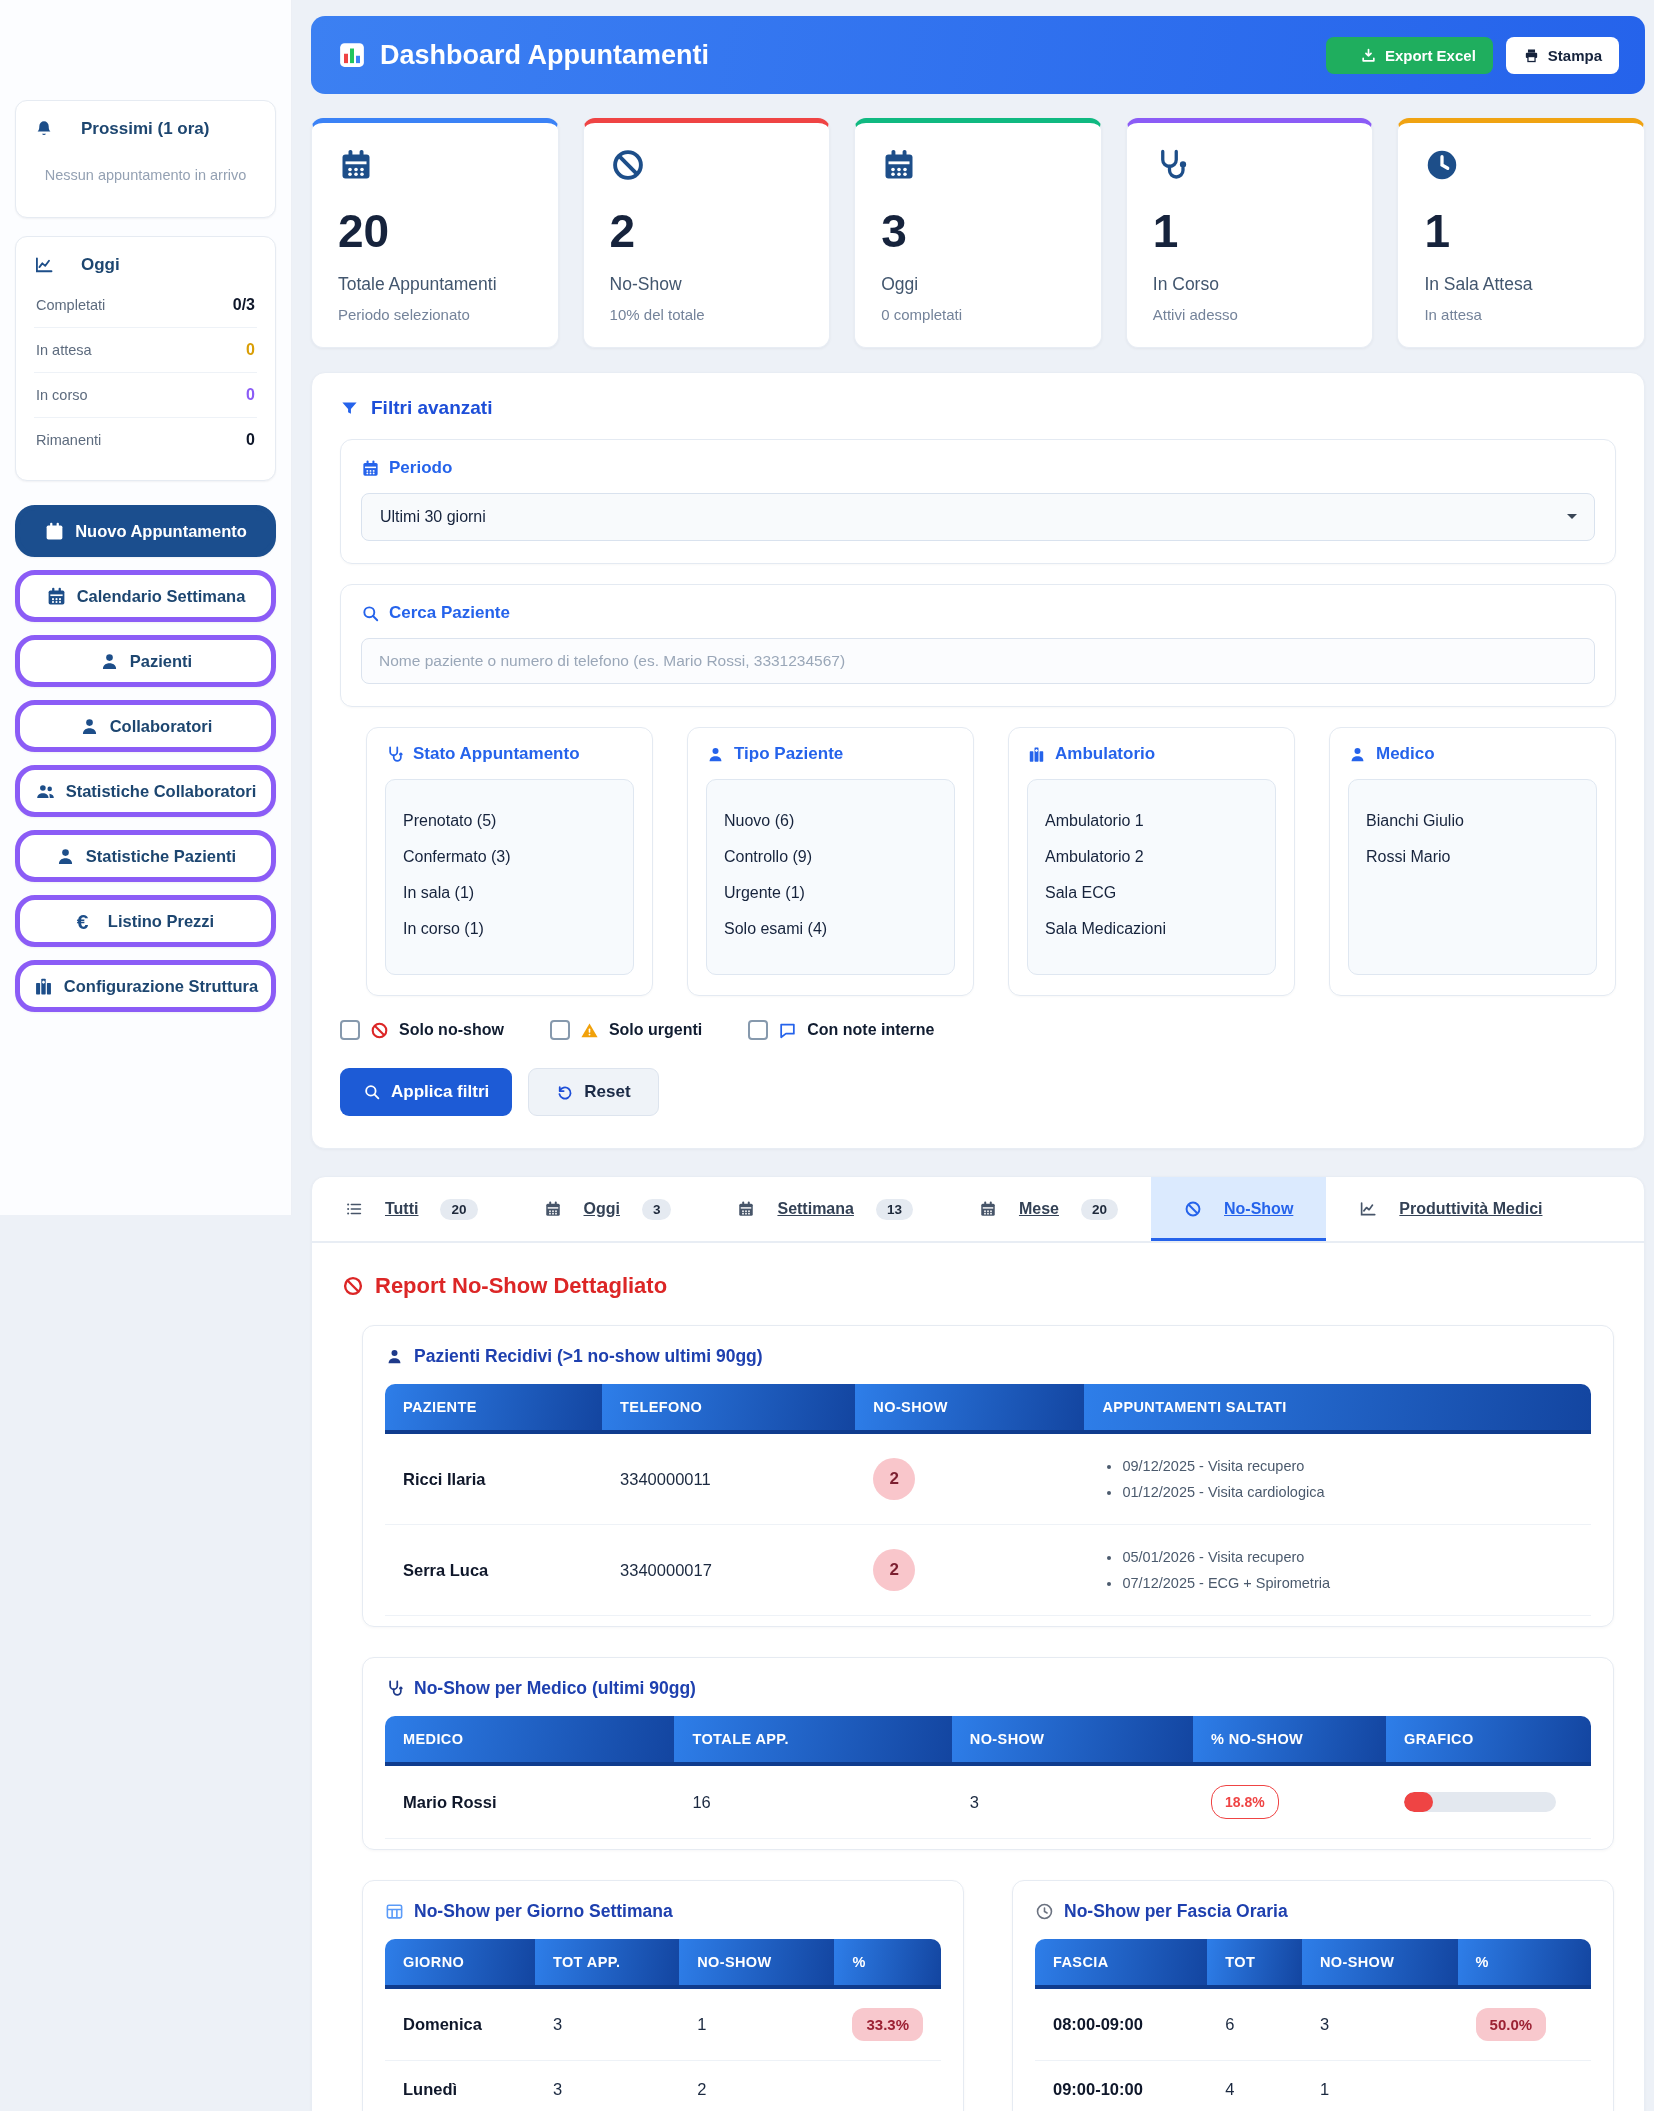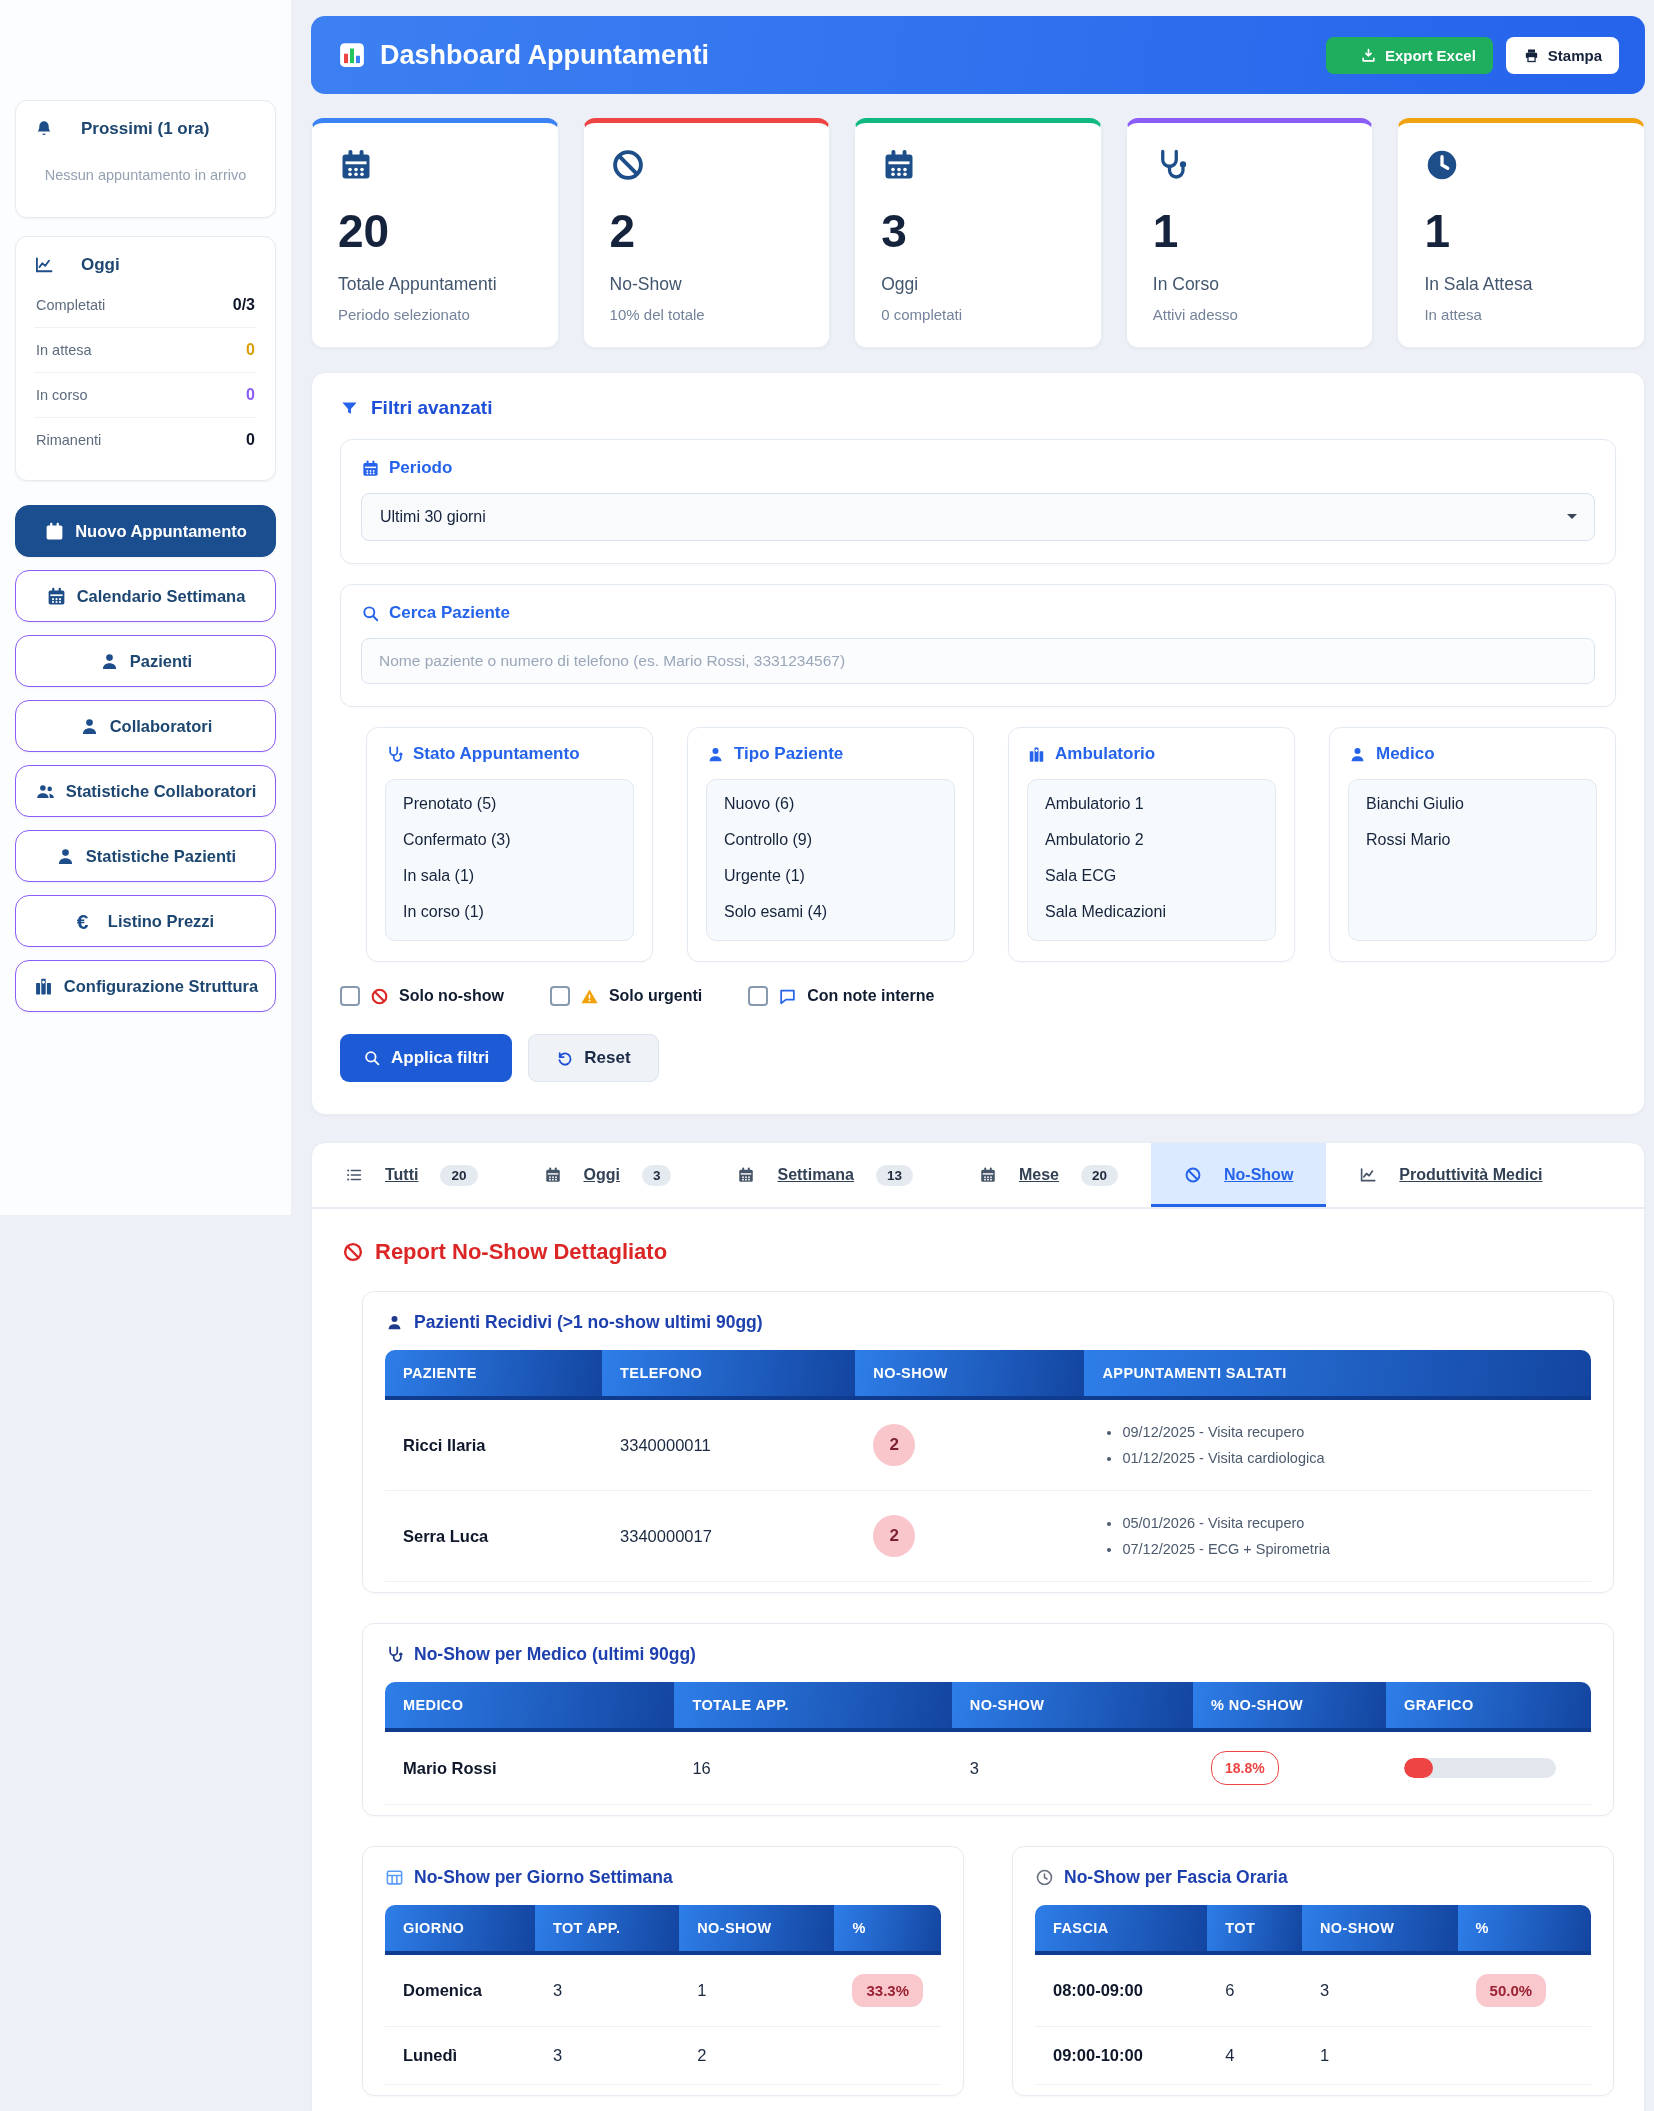--- a/index.html
+++ b/index.html
@@ -13,21 +13,21 @@
   .side-card{background:#fff;border:1px solid #e6ebf2;border-radius:12px;padding:18px;margin-bottom:18px;box-shadow:0 1px 2px rgba(15,23,42,.05);}
   .side-title{display:flex;gap:27px;align-items:center;color:#1d4670;font-weight:700;font-size:17px;}
   .side-title .ic{width:20px;height:20px;color:#1d4e89;}
   .side-empty{margin:28px 4px 16px;text-align:center;color:#94a1b3;font-size:14.5px;}
   .today-rows{margin-top:8px;}
   .today-row{display:flex;justify-content:space-between;align-items:center;padding:13px 2px;border-bottom:1px solid #eef2f7;font-size:14.5px;color:#5d6b7e;}
   .today-row:last-child{border-bottom:none;}
   .t-value{font-weight:800;font-size:16px;color:#0f172a;}
   .val-amber{color:#d99e06;}.val-purple{color:#8b5cf6;}.val-dark{color:#0f172a;}
   .side-nav{margin-top:24px;display:flex;flex-direction:column;gap:13px;}
-  .nav-btn{display:flex;align-items:center;justify-content:center;gap:10px;height:52px;background:#fff;border:1px solid #8b5cf6;border-radius:14px;color:#1d4670;font-weight:700;font-size:16.5px;cursor:pointer;box-shadow:0 1px 2px rgba(15,23,42,.05);font-family:inherit;}
+  .nav-btn{display:flex;align-items:center;justify-content:center;gap:10px;height:52px;background:#fff;border:5px solid #8b5cf6;border-radius:20px;color:#1d4670;font-weight:700;font-size:16.5px;cursor:pointer;box-shadow:0 1px 2px rgba(15,23,42,.05);font-family:inherit;}
   .nav-btn .ic{width:21px;height:21px;color:#1d4e89;}
   .nav-btn.primary{background:#1b4e8e;border-color:#1b4e8e;color:#fff;}
   .nav-btn.primary .ic{color:#fff;}
 
   
   .main{flex:1;padding:16px 9px 24px 19px;box-sizing:border-box;}
   .topbar{background:linear-gradient(100deg,#3c80f2,#2563eb);border-radius:14px;height:78px;display:flex;align-items:center;justify-content:space-between;padding:0 26px;box-sizing:border-box;}
   .top-title{display:flex;align-items:center;gap:13px;color:#fff;font-size:27px;font-weight:800;}
   .top-title .ic{width:30px;height:30px;}
   .top-actions{display:flex;gap:13px;}
@@ -49,21 +49,21 @@
   .filters-title .ic{width:19px;height:19px;color:#2563eb;}
   .fbox{border:1px solid #e4eaf2;border-radius:12px;padding:18px 20px 22px;margin-bottom:20px;box-shadow:0 1px 2px rgba(15,23,42,.03);}
   .flabel{display:flex;gap:9px;align-items:center;color:#2563eb;font-weight:700;font-size:17px;margin-bottom:15px;}
   .flabel .ic{width:19px;height:19px;}
   .select-box{position:relative;background:#f8fafc;border:1px solid #d9e2ee;border-radius:8px;height:46px;display:flex;align-items:center;padding:0 18px;font-size:16px;color:#16233c;cursor:pointer;}
   .select-box::after{content:"";position:absolute;right:17px;top:20px;border:5px solid transparent;border-top-color:#3a4656;}
   .search-input{width:100%;box-sizing:border-box;background:#fbfcfe;border:1px solid #dbe3ee;border-radius:8px;height:46px;padding:0 17px;font-size:15.5px;color:#16233c;font-family:inherit;}
   .search-input::placeholder{color:#9aa7b8;}
   .filter-groups{display:flex;gap:34px;margin-bottom:24px;margin-left:26px;}
   .fgroup{flex:1;border:1px solid #e4eaf2;border-radius:12px;padding:16px 18px 20px;box-shadow:0 1px 2px rgba(15,23,42,.03);}
-  .flist{background:#f7fafd;border:1px solid #dfe7f1;border-radius:10px;padding:6px 0;min-height:148px;}
+  .flist{background:#f7fafd;border:1px solid #dfe7f1;border-radius:10px;padding:23px 0;min-height:148px;}
   .fopt{padding:9px 17px;font-size:16px;color:#16233c;cursor:pointer;}
   .filter-checks{display:flex;gap:46px;align-items:center;margin:4px 0 28px;}
   .fcheck{display:flex;gap:10px;align-items:center;font-weight:700;font-size:16px;color:#101c30;cursor:pointer;}
   .cbox{width:20px;height:20px;border:2px solid #8699ad;border-radius:4px;background:#fff;box-sizing:border-box;}
   .ck-ban{color:#dc2626;}.ck-warning{color:#f1a10a;}.ck-note{color:#2563eb;}
   .filter-actions{display:flex;gap:16px;}
   .btn-apply{background:#1d5bd6;color:#fff;border:none;border-radius:9px;padding:13px 23px;font-weight:700;font-size:17px;display:flex;gap:10px;align-items:center;cursor:pointer;font-family:inherit;}
   .btn-apply .ic{width:18px;height:18px;}
   .btn-reset{background:#eff3f8;border:1px solid #dde4ee;border-radius:9px;padding:13px 27px;font-weight:700;font-size:17px;color:#1b2a46;display:flex;gap:10px;align-items:center;cursor:pointer;font-family:inherit;}
   .btn-reset .ic{width:18px;height:18px;color:#1d4ed8;}

